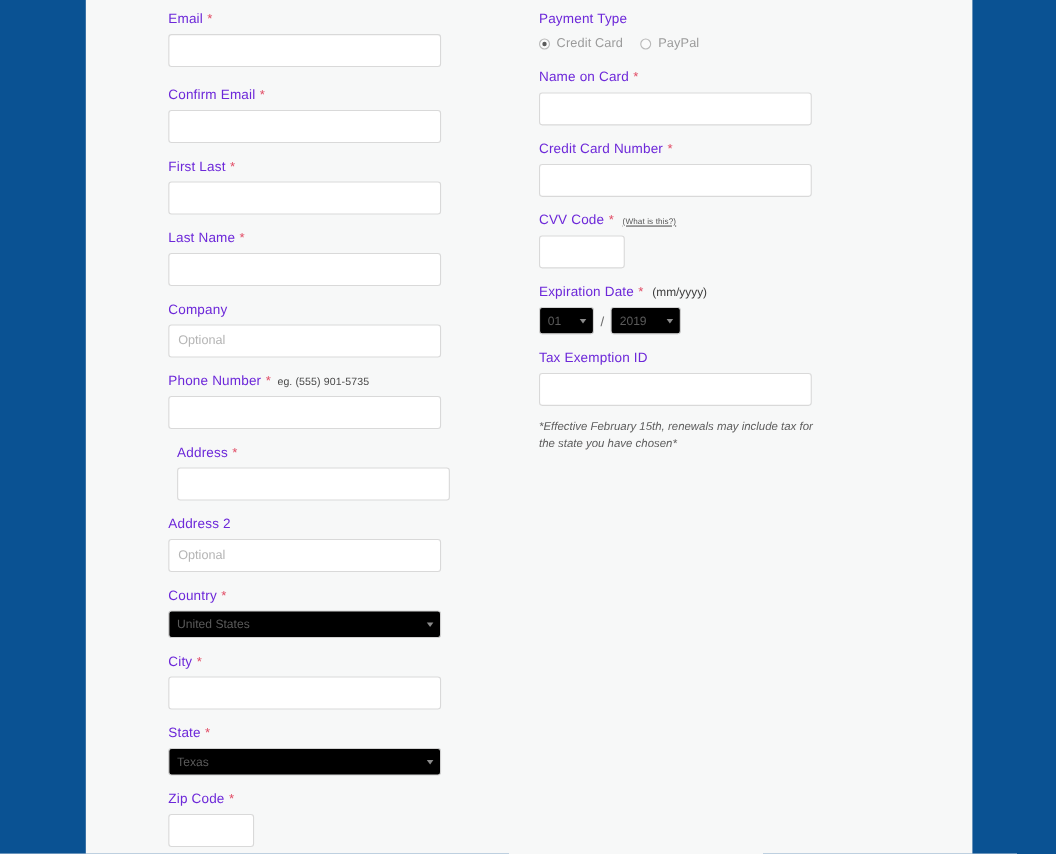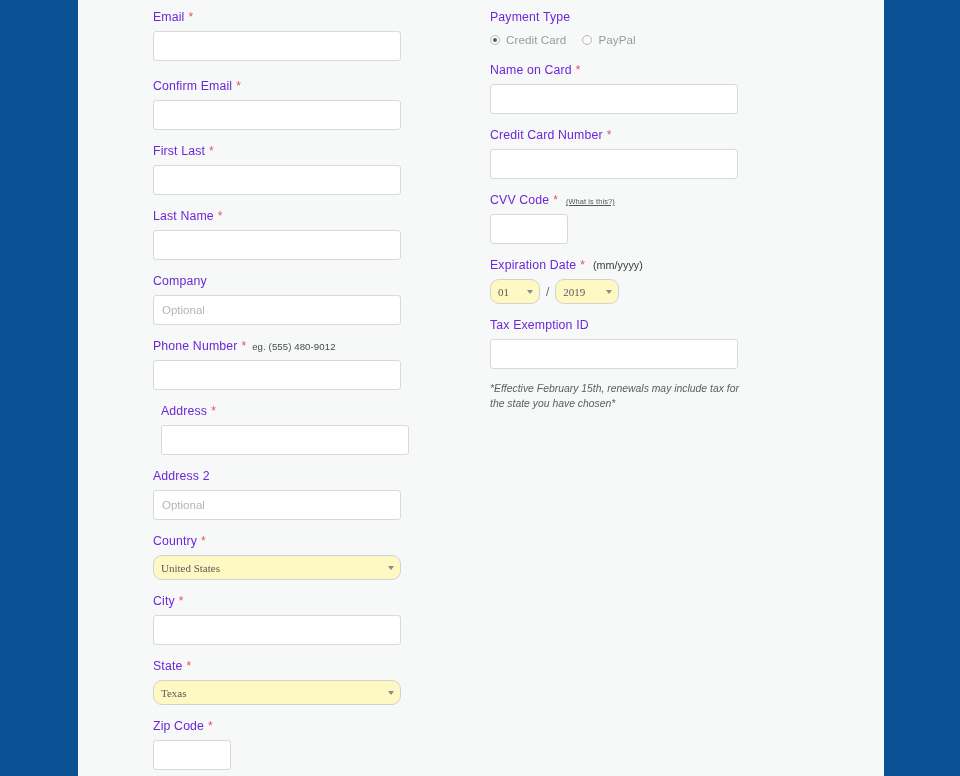--- a/index.html
+++ b/index.html
@@ -112,24 +112,24 @@
 
   .selectwrap {
     position: relative;
     display: inline-block;
     margin-top: 7px;
   }
   select.sel {
     box-sizing: border-box;
     width: 248px;
     height: 25px;
-    background: #fef9c3;
+    background: #000000;
     border: 1px solid #d2d2d2;
-    border-radius: 9px;
-    font-family: Liberation Serif, serif;
+    border-radius: 3px;
+    font-family: Liberation Sans, sans-serif;
     font-size: 11px;
     color: #5a5a5a;
     padding: 0 20px 0 7px;
     outline: none;
     -webkit-appearance: none;
     -moz-appearance: none;
     appearance: none;
   }
   select.sel.mini { width: 50px; padding-right: 16px; }
   select.sel.year { width: 64px; padding-right: 16px; }
@@ -240,21 +240,21 @@
         <div class="label-row">
           <span class="label">Company</span>
         </div>
         <input class="tf" type="text" placeholder="Optional" style="">
       </div>
 
       <div class="field" style="margin-top:14px;">
         <div class="label-row">
           <span class="label">Phone Number</span>
           <span class="req">*</span>
-          <span class="hint">eg. (555) 480-9012</span>
+          <span class="hint">eg. (555) 901-5735</span>
         </div>
         <input class="tf" type="text" placeholder="" style="">
       </div>
 
       <div class="field" style="margin-top:14px;margin-left:8px;">
         <div class="label-row">
           <span class="label">Address</span>
           <span class="req">*</span>
         </div>
         <input class="tf" type="text" placeholder="" style="">

